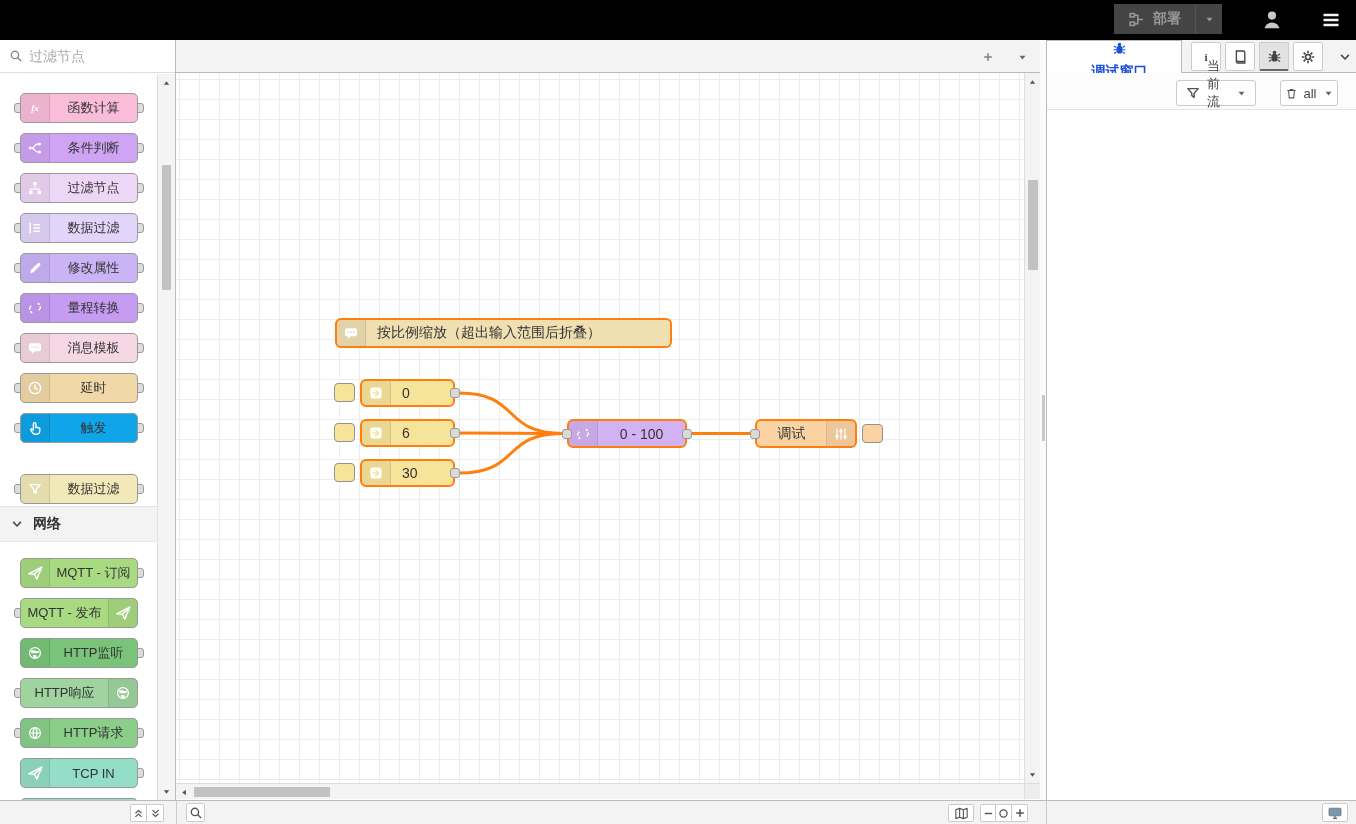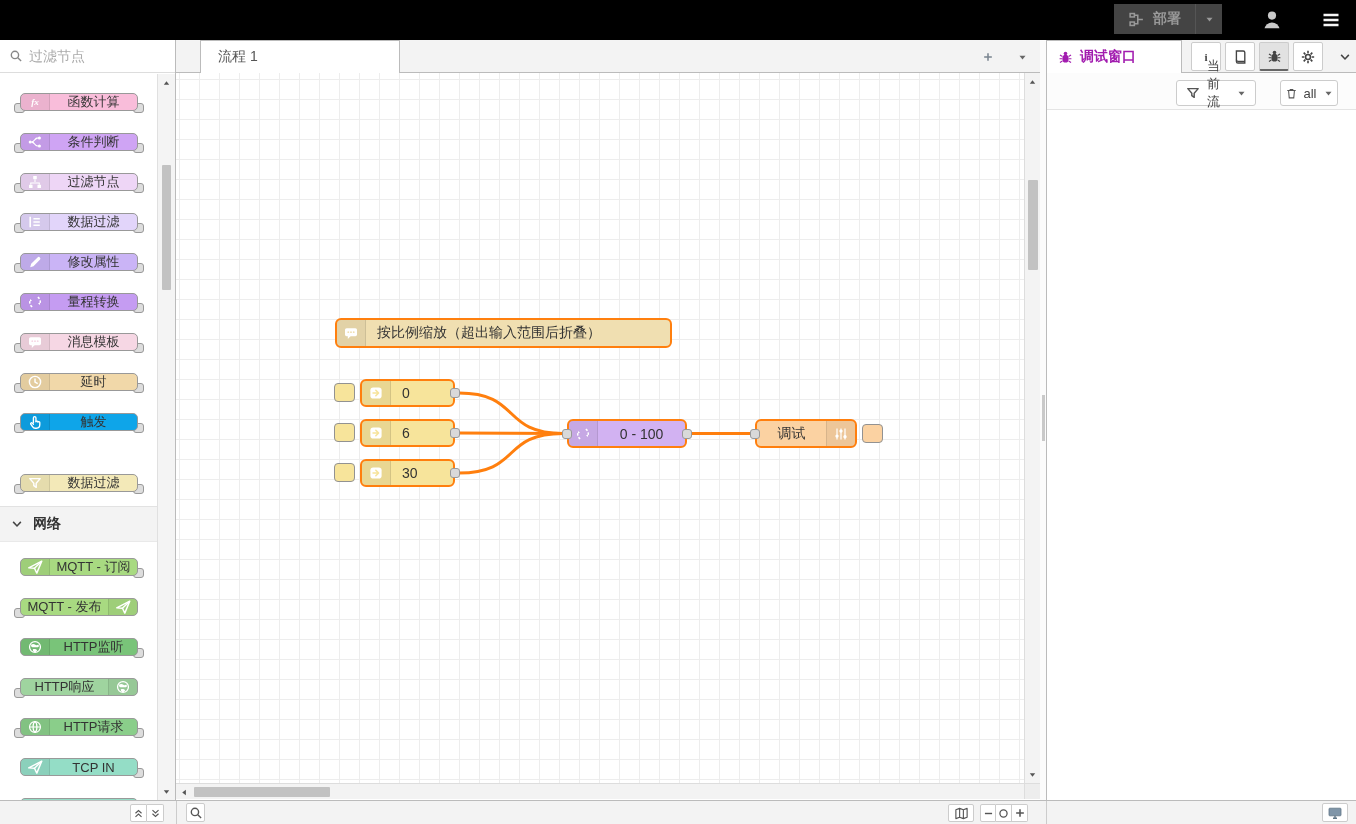--- a/index.html
+++ b/index.html
@@ -17,21 +17,21 @@
   #menu-btn{position:absolute;left:1316px;top:8px;width:30px;height:24px;color:#f5f5f5;display:flex;align-items:center;justify-content:center;cursor:pointer;}
 
   
   #palette{position:absolute;left:0;top:40px;width:176px;height:760px;background:#fff;border-right:1px solid #bbb;}
   #palette-search{height:33px;border-bottom:1px solid #ddd;display:flex;align-items:center;gap:6px;padding:0 9px;color:#888;}
   #palette-search input{border:none;outline:none;font-size:14px;color:#555;width:126px;font-family:inherit;background:transparent;}
   #palette-search input::placeholder{color:#aaa;}
   #palette-scroll{position:absolute;left:0;top:34px;width:157px;bottom:0;overflow:hidden;}
   .pal-header{position:absolute;left:0;right:0;height:36px;background:#f3f3f3;border-top:1px solid #e2e2e2;border-bottom:1px solid #e9e9e9;display:flex;align-items:center;gap:9px;padding-left:10px;font-weight:bold;color:#333;cursor:pointer;}
   .pal-header .icon{color:#444;}
-  .pal-item{position:absolute;left:20px;width:118px;height:18px;cursor:grab;}
+  .pal-item{position:absolute;left:20px;width:118px;height:30px;cursor:grab;}
   .pal-node{position:absolute;inset:0;border:1px solid #999;border-radius:5px;display:flex;overflow:hidden;}
   .pal-node.icon-right{flex-direction:row-reverse;}
   .band{width:29px;flex:0 0 29px;background:rgba(0,0,0,0.055);border-right:1px solid rgba(0,0,0,0.09);display:flex;align-items:center;justify-content:center;color:#fff;}
   .icon-right .band{border-right:none;border-left:1px solid rgba(0,0,0,0.09);}
   .pal-label{flex:1;display:flex;align-items:center;justify-content:center;font-size:13px;color:#333;white-space:nowrap;}
   .pal-port{position:absolute;width:11px;height:10px;background:#ddd;border:1px solid #999;border-radius:3px;top:10px;}
   .pal-port.in{left:-6px;} .pal-port.out{right:-6px;}
   #palette-vscroll{position:absolute;right:0;top:34px;width:18px;bottom:0;background:#f4f4f4;border-left:1px solid #e0e0e0;}
   .scroll-arrow{position:absolute;left:0;right:0;height:14px;display:flex;align-items:center;justify-content:center;color:#555;cursor:pointer;}
   .scroll-thumb{position:absolute;background:#c2c2c2;border-radius:1px;cursor:pointer;}
@@ -60,21 +60,21 @@
   #canvas-hscroll{position:absolute;left:176px;top:783px;width:848px;height:16px;background:#f3f3f3;border-top:1px solid #ddd;}
   #scroll-corner{position:absolute;left:1024px;top:783px;width:16px;height:16px;background:#ededed;border-left:1px solid #ddd;border-top:1px solid #ddd;}
 
   
   #divider{position:absolute;left:1040px;top:40px;width:7px;bottom:24px;background:#fbfbfb;border-right:1px solid #bbb;cursor:col-resize;}
   #divider-thumb{position:absolute;left:1.5px;top:355px;width:3px;height:46px;background:#c9c9c9;}
 
   
   #sidebar{position:absolute;left:1047px;top:40px;width:309px;bottom:24px;background:#fff;}
   #sidebar-tabbar{position:relative;height:33px;background:#f3f3f3;border-bottom:1px solid #bbb;}
-  #sidebar-tab{position:absolute;left:0;top:0;width:135px;height:33px;background:#fff;border:1px solid #bbb;border-bottom:none;border-left:none;display:flex;align-items:center;gap:7px;padding-left:11px;font-weight:bold;color:#a21caf;cursor:pointer;}
+  #sidebar-tab{position:absolute;left:0;top:0;width:135px;height:33px;background:#fff;border:1px solid #bbb;border-bottom:none;border-left:none;display:flex;align-items:center;gap:7px;padding-left:11px;font-weight:bold;color:#1d4ed8;cursor:pointer;flex-direction:column;}
   .sb-btn{position:absolute;top:2px;width:30px;height:29px;background:#fff;border:1px solid #ccc;border-radius:2px;display:flex;align-items:center;justify-content:center;color:#444;cursor:pointer;}
   .sb-btn.active{background:#e2e2e2;border-bottom:2px solid #666;}
   .sb-btn.plain{background:transparent;border:none;width:22px;}
   #sidebar-toolbar{position:relative;height:37px;background:#fcfcfc;border-bottom:1px solid #e4e4e4;}
   .tb-btn{position:absolute;top:7px;height:26px;background:#fff;border:1px solid #ccc;border-radius:3px;display:flex;align-items:center;justify-content:center;gap:6px;color:#444;font-size:13px;cursor:pointer;padding:0 8px;}
   #debug-content{position:absolute;left:0;right:0;top:71px;bottom:0;background:#fff;}
 
   
   #footer{position:absolute;left:0;bottom:0;width:1356px;height:24px;background:#f3f3f3;border-top:1px solid #bbb;}
   .footer-sep{position:absolute;top:0;bottom:0;width:1px;background:#ccc;}
@@ -409,23 +409,20 @@
         <span class="icon">
           <svg width="9" height="9" viewBox="0 0 20 20">
             <path d="M10 15 l6-8 h-12 z" fill="currentColor"></path>
           </svg>
         </span>
       </div>
   </div>
 </div>
 
 <div id="tabbar">
-  <div id="flow-tab">
-    <span>流程 1</span>
-  </div>
   <div id="add-flow-btn">
       <span class="icon">
         <svg width="14" height="14" viewBox="0 0 20 20">
           <path d="M10 4.5 v11 M4.5 10 h11" stroke="currentColor" stroke-width="2.2"></path>
         </svg>
       </span>
     </div>
   <div id="flow-list-btn">
       <span class="icon">
         <svg width="11" height="11" viewBox="0 0 20 20">

